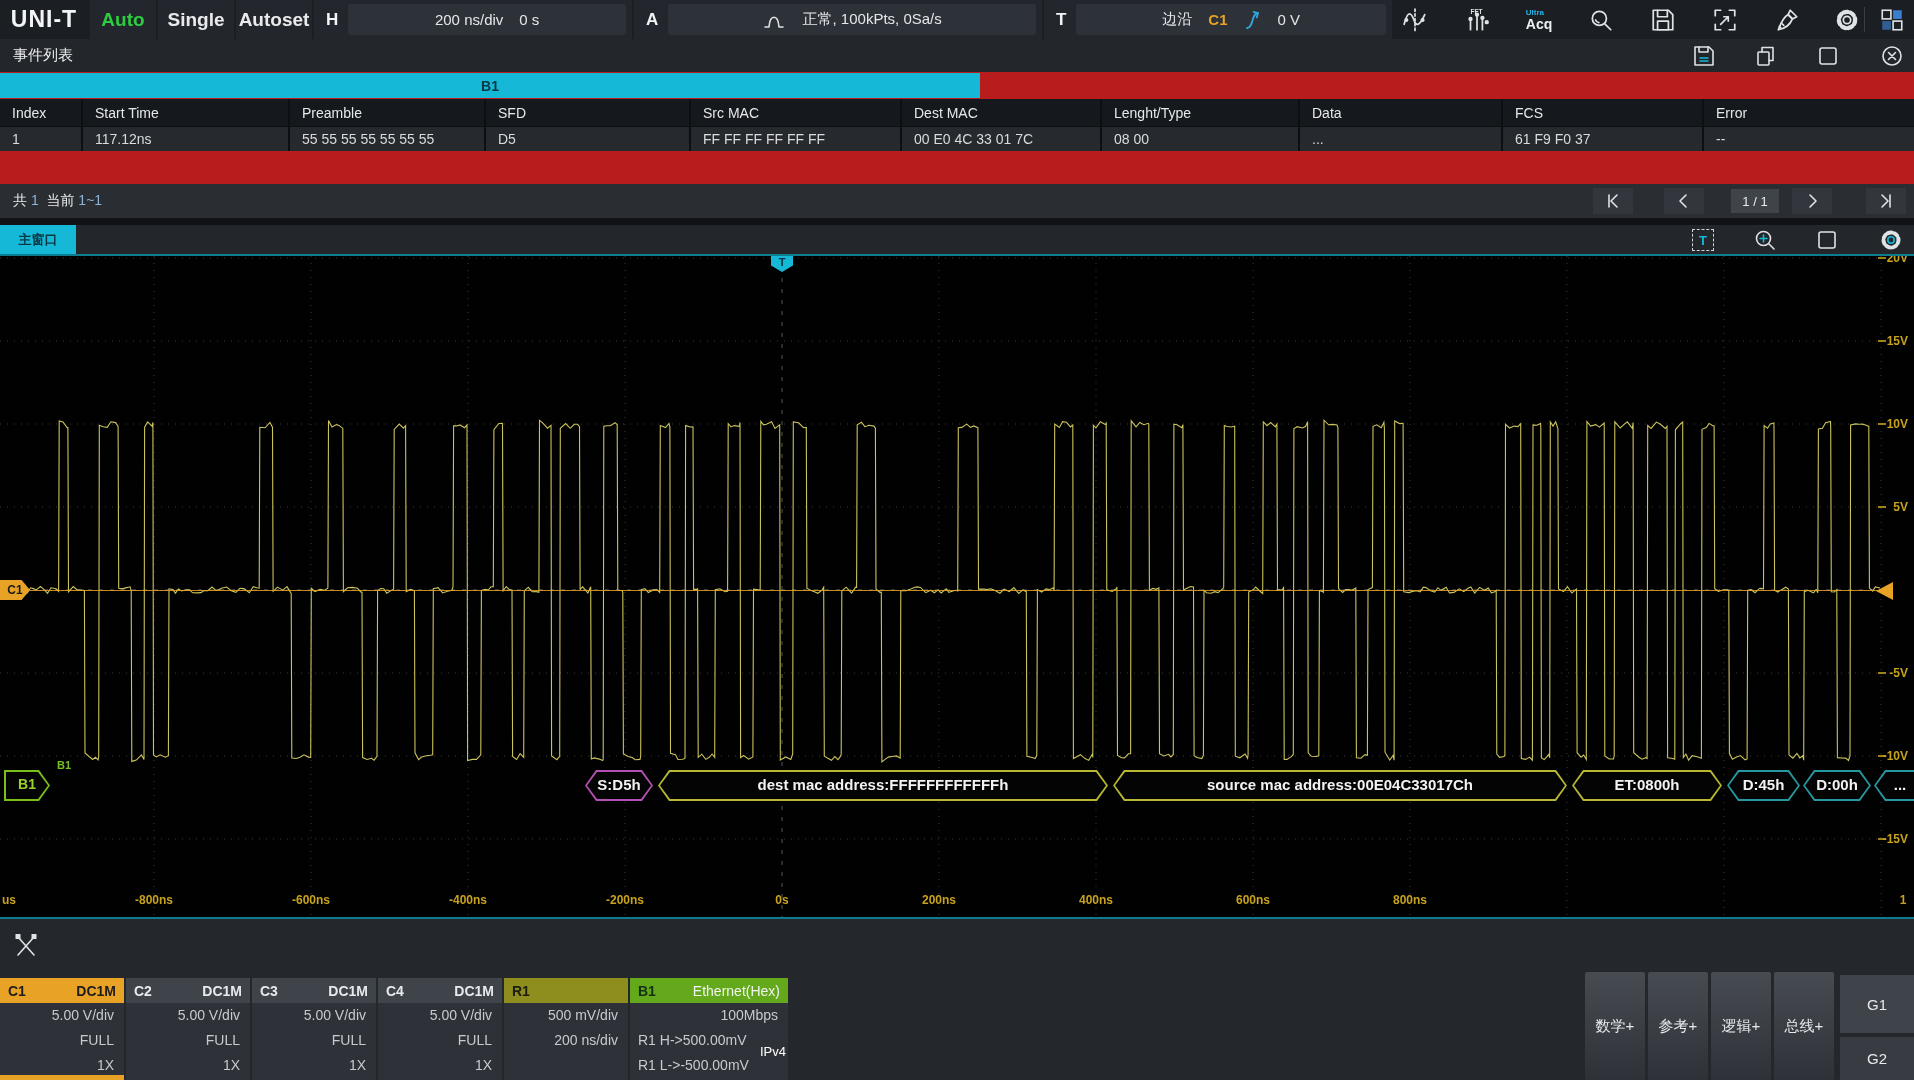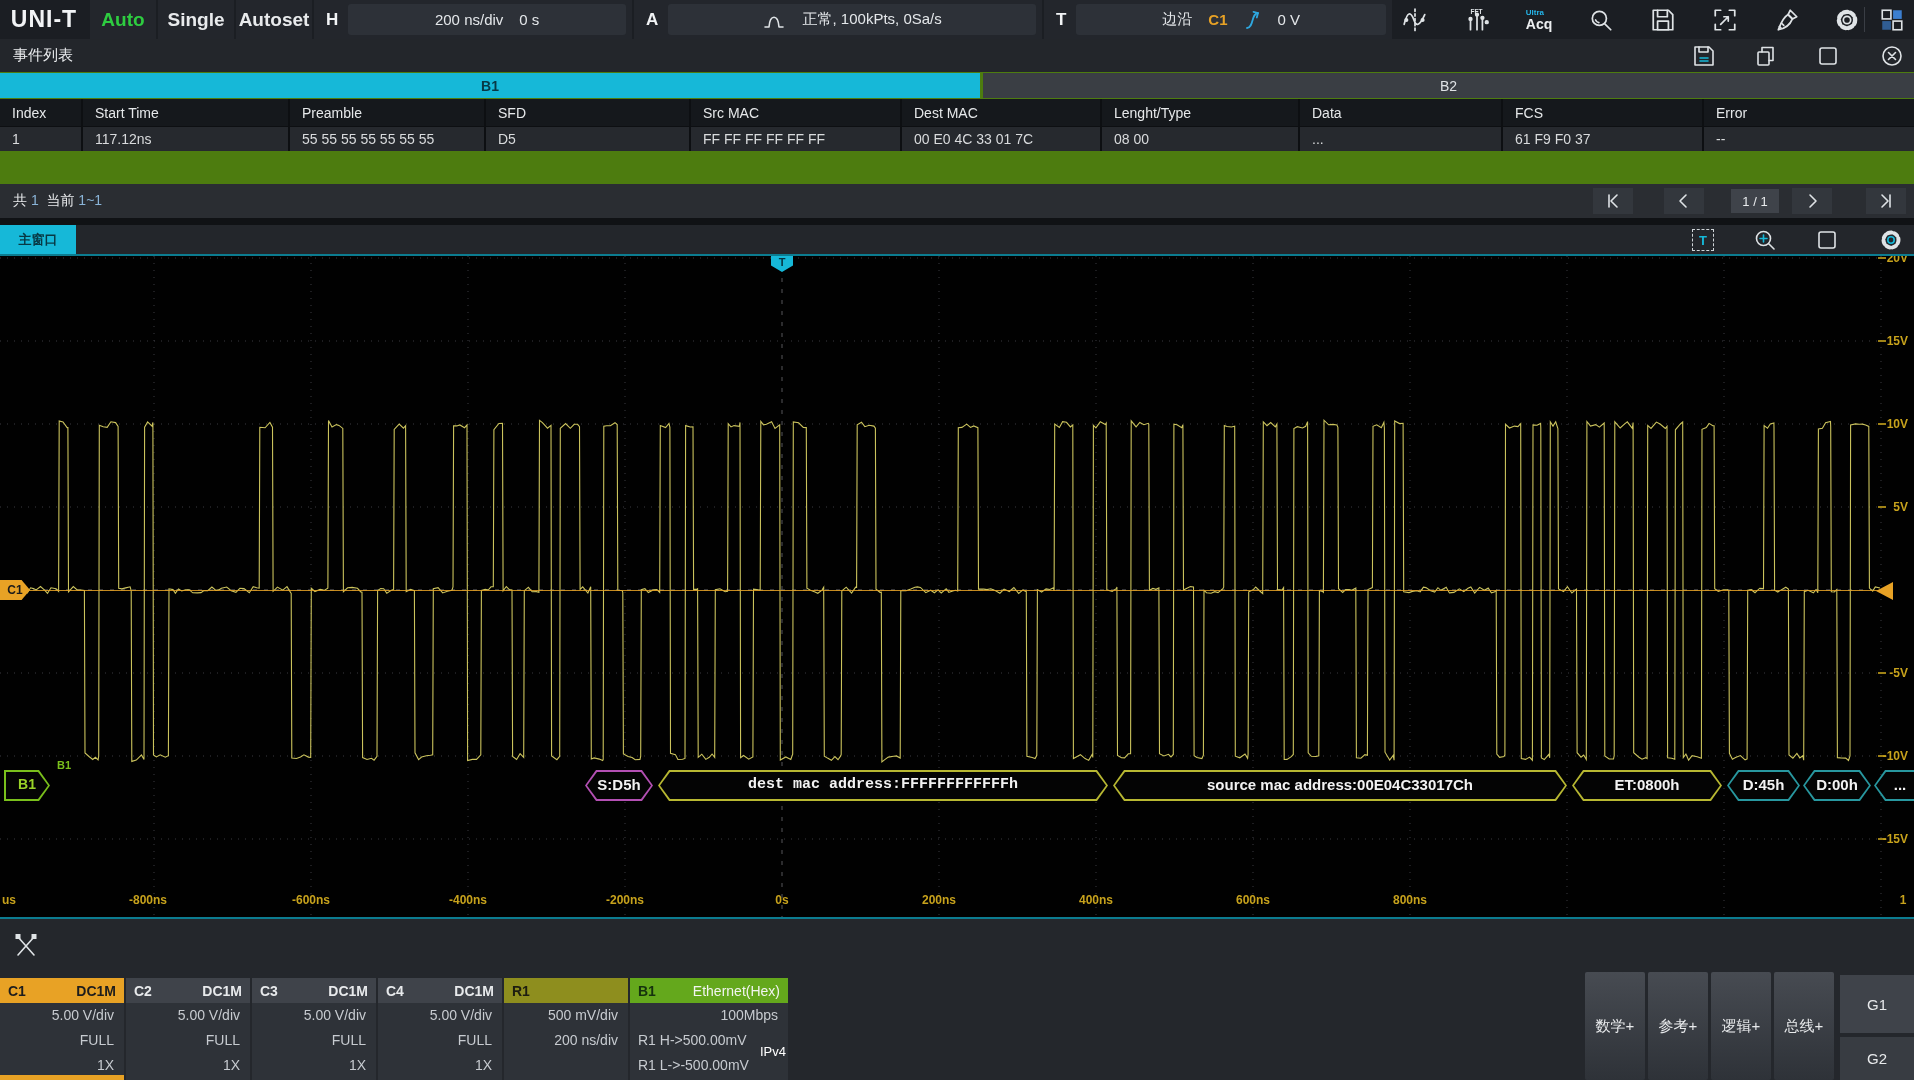--- a/index.html
+++ b/index.html
@@ -22,21 +22,21 @@
   .tb-key{color:#f2f4f6;font-weight:bold;font-size:17px;margin:0 10px 0 12px;}
   .tb-box{flex:1;height:31px;margin-right:6px;background:#2d3138;border-radius:3px;display:flex;align-items:center;justify-content:center;gap:16px;color:#e4e7ea;font-size:15px;}
   .tb-box .orange{color:#e8a225;font-weight:bold;}
   .tb-icon{position:absolute;top:4px;width:32px;height:32px;display:flex;align-items:center;justify-content:center;cursor:pointer;}
   .acq-stack{display:flex;flex-direction:column;line-height:1;}
   .acq-stack .ultra{color:#24b4e8;font-size:8px;font-weight:bold;}
   .acq-stack .acq{color:#eceef0;font-size:14px;font-weight:bold;}
   .tb-sep{position:absolute;top:7px;width:1px;height:25px;background:#3a3e45;}
 
   
-  .event-panel{position:absolute;left:0;top:39px;width:1914px;height:179px;background:#4d7c0f;}
+  .event-panel{position:absolute;left:0;top:39px;width:1914px;height:179px;background:#b91c1c;}
   .ev-title-row{position:absolute;left:0;top:0;width:1914px;height:33px;background:#23262b;}
   .ev-title{position:absolute;left:13px;top:7px;color:#eceef0;font-size:15px;}
   .ev-icon{position:absolute;top:3px;width:28px;height:28px;display:flex;align-items:center;justify-content:center;cursor:pointer;}
   .ev-tabs{position:absolute;left:0;top:34px;width:1914px;height:25px;}
   .ev-tab{position:absolute;top:0;height:25px;display:flex;align-items:center;justify-content:center;font-size:14px;}
   .ev-tab.active{left:0;width:980px;background:#16b8d8;color:#083844;font-weight:bold;}
   .ev-tab.idle{left:983px;width:931px;background:#3a3e44;color:#dfe2e5;}
   .ev-table{position:absolute;left:0;top:60px;width:1914px;}
   .ev-hrow{display:grid;grid-template-columns:81px 207px 196px 205px 211px 200px 198px 203px 201px 212px;height:27px;background:#15181c;}
   .ev-drow{display:grid;grid-template-columns:81px 207px 196px 205px 211px 200px 198px 203px 201px 212px;height:24px;background:#26292e;border-top:1px solid #0d0f12;}
@@ -231,21 +231,20 @@
       <div class="ev-icon" style="left:1878px">
         <svg class="lineicon" width="24" height="24" viewBox="0 0 24 24">
             <circle cx="12" cy="12" r="9"></circle>
             <path d="M8.5,8.5 l7,7 M15.5,8.5 l-7,7"></path>
           </svg>
       </div>
     </div>
 
     <div class="ev-tabs">
       <div class="ev-tab active">B1</div>
-      <div class="ev-tab idle">B2</div>
     </div>
 
     <div class="ev-table">
       <div class="ev-hrow">
         <div class="ev-cell">Index</div>
         <div class="ev-cell">Start Time</div>
         <div class="ev-cell">Preamble</div>
         <div class="ev-cell">SFD</div>
         <div class="ev-cell">Src MAC</div>
         <div class="ev-cell">Dest MAC</div>
@@ -368,21 +367,21 @@
         <span class="volt-tick" style="top: 250px;"></span>
         <span class="volt-label" style="top: 410px;">-5V</span>
         <span class="volt-tick" style="top: 416px;"></span>
         <span class="volt-label" style="top: 493px;">-10V</span>
         <span class="volt-tick" style="top: 499px;"></span>
         <span class="volt-label" style="top: 576px;">-15V</span>
         <span class="volt-tick" style="top: 582px;"></span>
       </div>
     <div id="time-labels">
         <span class="time-label" style="left: 2px;">us</span>
-        <span class="time-label" style="left: 148px; transform: translateX(-50%); text-align: right;">-800ns</span>
+        <span class="time-label" style="left: 154px; transform: translateX(-50%); text-align: right;">-800ns</span>
         <span class="time-label" style="left: 311px; transform: translateX(-50%);">-600ns</span>
         <span class="time-label" style="left: 468px; transform: translateX(-50%);">-400ns</span>
         <span class="time-label" style="left: 625px; transform: translateX(-50%);">-200ns</span>
         <span class="time-label" style="left: 782px; transform: translateX(-50%);">0s</span>
         <span class="time-label" style="left: 939px; transform: translateX(-50%);">200ns</span>
         <span class="time-label" style="left: 1096px; transform: translateX(-50%);">400ns</span>
         <span class="time-label" style="left: 1253px; transform: translateX(-50%);">600ns</span>
         <span class="time-label" style="left: 1410px; transform: translateX(-50%);">800ns</span>
         <span class="time-label" style="left: 1903px; transform: translateX(-50%);">1</span>
       </div>
@@ -390,21 +389,21 @@
     <div class="decode-row" id="decode-row">
       <div class="bus-tag">
         <div class="bus-tag-in"></div>
         <span class="bus-tag-t">B1</span>
       </div>
       <span class="bus-mini">B1</span>
         <div class="dseg" style="left: 585px; width: 68px; background: rgb(180, 80, 180);">
           <div class="dseg-in"></div>
           <span class="dseg-t">S:D5h</span>
         </div>
-        <div class="dseg" style="left: 658px; width: 450px; background: rgb(184, 184, 50); font-family: Liberation Mono, monospace;">
+        <div class="dseg" style="left: 658px; width: 450px; background: rgb(184, 184, 50);">
           <div class="dseg-in"></div>
           <span class="dseg-t">dest mac address:FFFFFFFFFFFFh</span>
         </div>
         <div class="dseg" style="left: 1113px; width: 454px; background: rgb(184, 184, 50);">
           <div class="dseg-in"></div>
           <span class="dseg-t">source mac address:00E04C33017Ch</span>
         </div>
         <div class="dseg" style="left: 1572px; width: 150px; background: rgb(184, 184, 50);">
           <div class="dseg-in"></div>
           <span class="dseg-t">ET:0800h</span>

